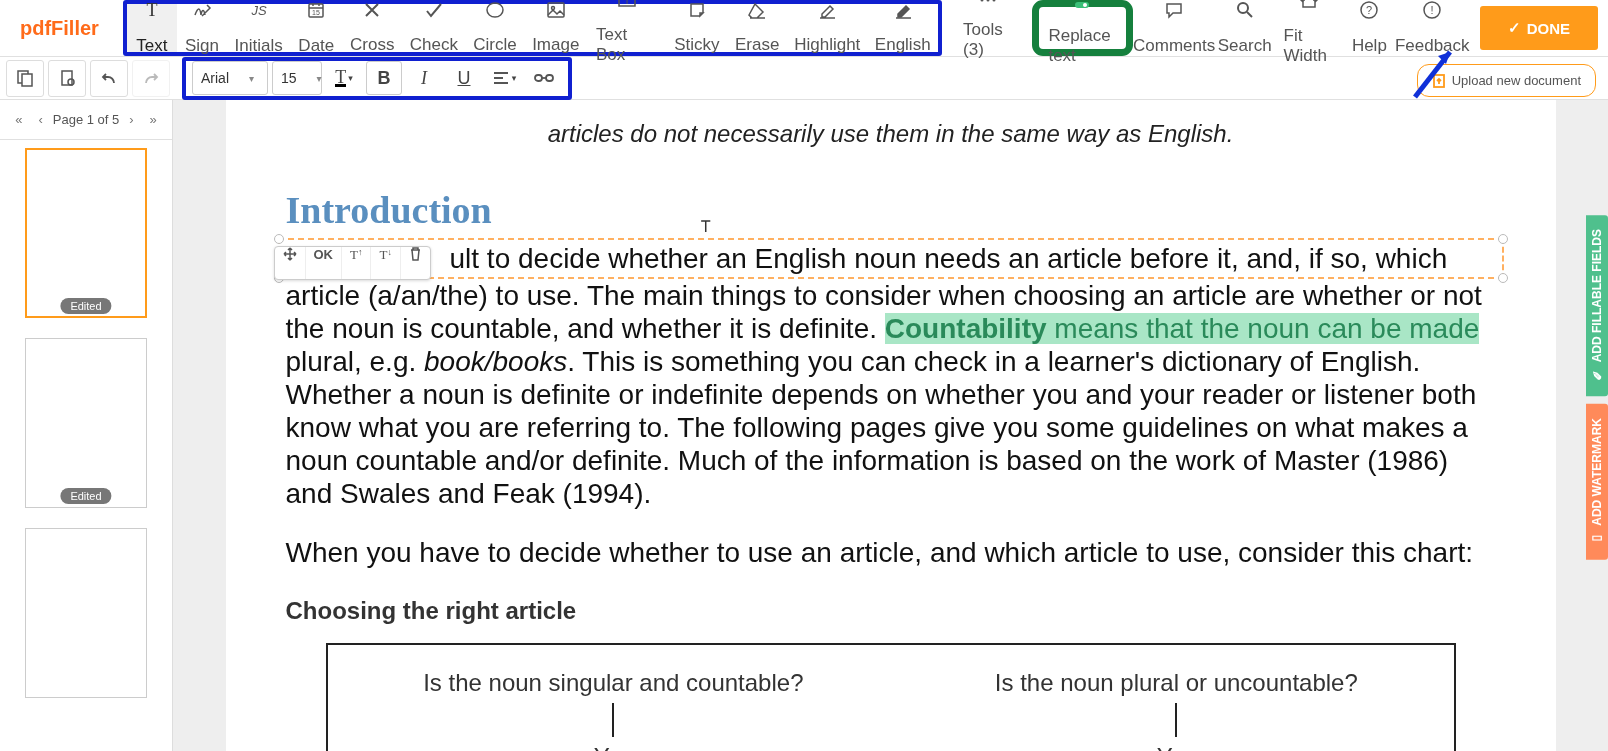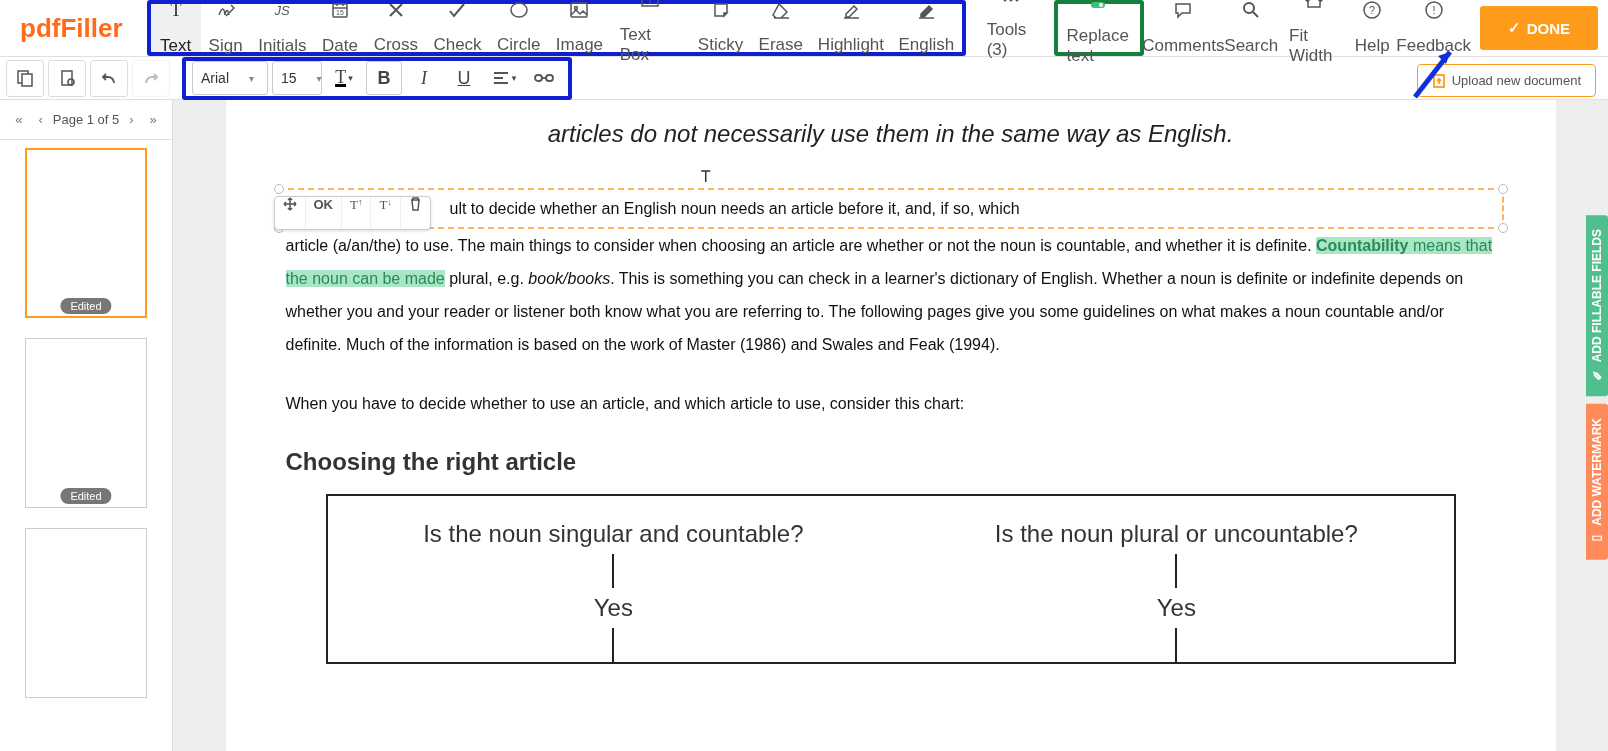--- a/index.html
+++ b/index.html
@@ -1,37 +1,37 @@
 <!DOCTYPE html>
 <html><head>
 <meta charset="utf-8">
 <style>
 html,body{margin:0;padding:0;font-family:Arial,Helvetica,sans-serif;background:#fff;color:#333;width:1608px;height:751px;overflow:hidden}
 *{box-sizing:border-box}
 .top{display:flex;align-items:stretch;height:57px;border-bottom:1px solid #e0e0e0;background:#fff}
-.logo{display:flex;align-items:center;padding:14px 20px;font-size:26px;font-weight:700;color:#ff6b1a}
+.logo{display:flex;align-items:center;padding:14px 20px;font-size:20px;font-weight:700;color:#ff6b1a}
 .tbtn{display:flex;flex-direction:column;align-items:center;justify-content:center;padding:0 9px;cursor:pointer;position:relative;min-width:50px}
 .tbtn .ic{height:22px;display:flex;align-items:center;justify-content:center;color:#555}
 .tbtn .lb{font-size:17px;color:#555;margin-top:16px}
 .tbtn.active{background:#f0f0f0}
 .tbtn.active .ic,.tbtn.active .lb{color:#222}
 .group{display:flex;align-items:stretch}
 .hl-blue{border:4px solid #1020d0;border-radius:3px}
-.hl-blue2{border:4px solid #15803d;border-radius:3px}
+.hl-blue2{border:7px solid #15803d;border-radius:11px}
 .spacer{flex:1}
 .done{display:flex;align-items:center;gap:6px;background:#ff9b1a;color:#fff;font-size:15px;font-weight:600;padding:0 28px;margin:6px 10px;border-radius:3px;cursor:pointer}
 .sub{display:flex;align-items:center;height:43px;border-bottom:1px solid #e0e0e0;background:#fff}
 .sub-left{display:flex;align-items:center;gap:0;padding-left:4px}
 .sbtn{width:38px;height:37px;display:flex;align-items:center;justify-content:center;border:1px solid #ddd;border-radius:3px;margin:0 2px;background:#fff;color:#555;cursor:pointer}
 .dd{display:flex;align-items:center;height:34px;border:1px solid #ccc;border-radius:3px;padding:0 8px;background:#fff;font-size:14px;cursor:pointer;gap:20px}
 .dd .cv{color:#333}
 .dd .tri{color:#888;font-size:10px}
 .fbtn{width:36px;height:34px;display:flex;align-items:center;justify-content:center;border:1px solid transparent;border-radius:3px;color:#444;font-size:18px;cursor:pointer}
 .fbtn.sel{border-color:#ccc}
-.upload{position:absolute;right:12px;top:64px;border:1px solid #ff9b1a;color:#555;padding:8px 14px;font-size:13px;border-radius:4px;display:flex;align-items:center;gap:6px;cursor:pointer;background:#fff}
+.upload{position:absolute;right:12px;top:64px;border:1px solid #ff9b1a;color:#555;padding:8px 14px;font-size:13px;border-radius:12px;display:flex;align-items:center;gap:6px;cursor:pointer;background:#fff}
 .main{display:flex;height:651px;position:relative}
 .side{width:173px;border-right:1px solid #ddd;display:flex;flex-direction:column;background:#fff}
 .pgnav{height:40px;border-bottom:1px solid #e0e0e0;display:flex;align-items:center;justify-content:center;gap:4px;font-size:13px;color:#555}
 .pgnav .nb{padding:4px 6px;cursor:pointer;color:#777}
 .thumbs{flex:1;overflow:auto;padding:8px 12px}
 .thumb{position:relative;margin:0 auto 20px;width:122px}
 .thumb .pg{width:122px;height:170px;border:1px solid #ccc;background:#fff;position:relative;overflow:hidden;font-size:2px;line-height:2px;color:#888;padding:6px}
 .thumb.sel .pg{border:2px solid #ff9b1a}
 .thumb .num{position:absolute;top:4px;left:4px;background:#ff9b1a;color:#fff;width:16px;height:16px;display:flex;align-items:center;justify-content:center;font-size:11px;border-radius:2px}
 .thumb .num.g{background:#888}
@@ -40,21 +40,21 @@
 .page{width:1330px;background:#fff;margin-top:0;position:relative;padding:20px 60px}
 .p1{font-style:italic;font-size:24px;text-align:center;margin:0 0 40px;color:#222}
 .h1{font-family:Georgia,serif;font-size:38px;color:#5a8fbf;margin:0 0 6px}
 .edit-box{border:2px dashed #ffb060;position:relative;margin:0 -8px;padding:2px 8px}
 .edit-box .h{position:absolute;width:10px;height:10px;background:#fff;border:1px solid #bbb;border-radius:50%}
 .edit-box .htl{top:-6px;left:-6px}.edit-box .htr{top:-6px;right:-6px}.edit-box .hbl{bottom:-6px;left:-6px}.edit-box .hbr{bottom:-6px;right:-6px}
 .edit-box .cursor{position:absolute;top:-22px;left:422px;font-family:serif;font-size:16px}
 .tbar{position:absolute;top:6px;left:-6px;background:#fff;border:1px solid #ccc;border-radius:4px;display:flex;align-items:center;height:34px;box-shadow:0 1px 3px rgba(0,0,0,.15);z-index:5}
 .tbar .ti{padding:0 8px;font-size:13px;color:#555;cursor:pointer;display:flex;height:100%;border-right:1px solid #eee}
 .tbar .ti:last-child{border-right:none}
-.body{font-size:16px;line-height:33px;color:#111}
+.body{font-size:28px;line-height:33px;color:#111}
 .hlg{background:#a9e6c6;color:#2a8a5a;font-weight:600}
 .hlg2{background:#a9e6c6;color:#2a8a5a}
 .ital{font-style:italic}
 .chartTitle{font-weight:700;font-size:24px;margin:28px 0 18px}
 .chart{border:2px solid #222;margin:0 40px;padding:24px 0 0;position:relative;height:170px}
 .cols{display:flex;justify-content:space-around}
 .col{display:flex;flex-direction:column;align-items:center;font-size:24px}
 .col .line{width:2px;height:34px;background:#222;margin:6px 0}
 .rtabs{position:absolute;right:0;top:115px;display:flex;flex-direction:column;gap:8px}
 .rtab{writing-mode:vertical-rl;transform:rotate(180deg);padding:14px 4px;color:#fff;font-size:12px;font-weight:600;border-radius:3px 0 0 3px;display:flex;align-items:center;gap:6px;cursor:pointer}
@@ -367,20 +367,21 @@
       <div class="thumb">
         <div class="num g">3</div>
         <div class="pg"></div>
       </div>
     </div>
   </div>
 
   <div class="doc">
     <div class="page">
       <p class="p1">articles do not necessarily use them in the same way as English.</p>
+      <h1 class="h1">Introduction</h1>
 
       <div class="edit-box">
         <div class="h htl"></div>
         <div class="h htr"></div>
         <div class="h hbl"></div>
         <div class="h hbr"></div>
         <span class="cursor">Ꭲ</span>
         <div class="tbar">
           <span class="ti">
               <svg width="14" height="14" stroke="#555" stroke-width="1.5" fill="none">

